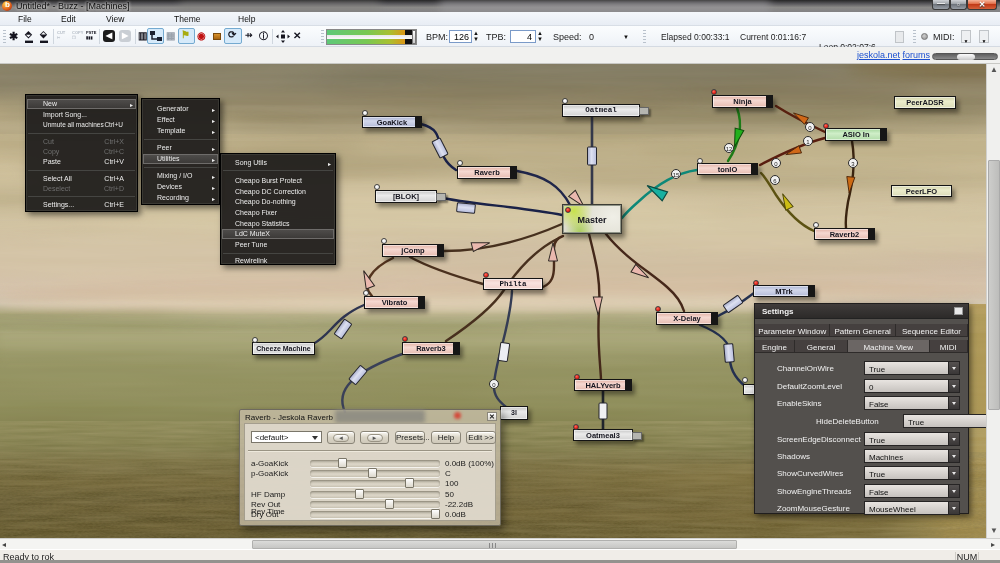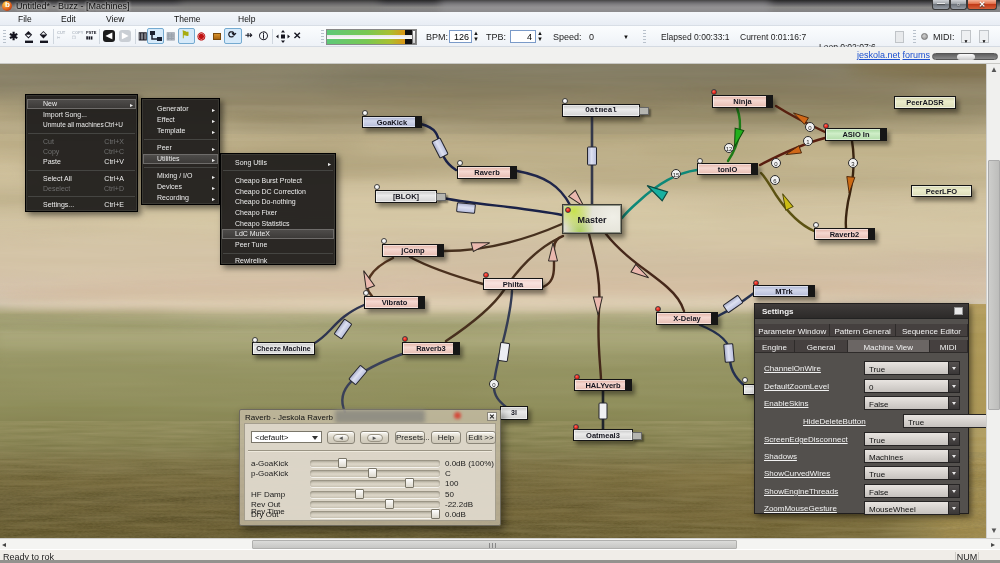--- a/index.html
+++ b/index.html
@@ -78,21 +78,21 @@
 #settings { left:754px; top:303px; width:215px; height:211px; z-index:10;
   background:#53504d; border:1px solid #201e1e; box-shadow:2px 3px 6px rgba(0,0,0,.5);
   font:8px "Liberation Sans"; color:#f2f2f2; }
 #settings .ttl { position:absolute; left:0; top:0; right:0; height:15px; background:linear-gradient(180deg,#403c3b,#2c2a29); border-bottom:1px solid #222;}
 #settings .ttl b { position:absolute; left:7px; top:3px; font-size:8px; }
 #settings .sqbtn { position:absolute; right:5px; top:3px; width:9px; height:8px; background:#e8e8e8; border:1px solid #999;}
 .tabr { position:absolute; left:0; right:0; display:flex; }
 .tab { flex:1; text-align:center; padding:3px 0 2px; background:#45403f; border-right:1px solid #2e2b2a; border-bottom:1px solid #2e2b2a;}
 .tab.on { background:#6b6664; }
 .srow { position:absolute; left:0; width:100%; height:17px; }
-.srow .lab { position:absolute; left:9px; top:4px;text-decoration:underline; }
+.srow .lab { position:absolute; left:22px; top:4px; }
 .srow .dd { position:absolute; left:109px; top:1px; width:96px; height:14px; background:linear-gradient(180deg,#e8e4e0,#c6c2be); border:1px solid #262424; color:#111; }
 .srow .dd span { position:absolute; left:4px; top:3px; }
 .srow .dd .db { position:absolute; right:0; top:0; bottom:0; width:11px; background:linear-gradient(180deg,#555150,#3a3737); border-left:1px solid #262424;}
 .srow .dd .db::after { content:''; position:absolute; left:2.5px; top:5px; border:2.5px solid transparent; border-top:3.5px solid #e8e8e8; }
 
 
 #dlg { left:239px; top:409px; width:262px; height:117px; z-index:9;
   background:rgba(205,196,176,.72); border:1px solid #6e6a5e; border-radius:2px;
   box-shadow:3px 4px 8px rgba(0,0,0,.45); }
 #dlg .dtitle { position:absolute; left:5px; top:3px; font:8px "Liberation Sans"; color:#111; }
@@ -465,26 +465,26 @@
       </div>
 </div>
 
 <div id="machines">
   <div class="mach gen cap" style="left:362px;top:116px;width:60px;height:12px;">GoaKick<div class="led ledoff" style="left:-1px;top:-7px"></div></div>
   <div class="mach grey" style="left:562px;top:104px;width:78px;height:13px;font-family:Liberation Mono, monospace;">Oatmeal<div class="led ledoff" style="left:-1px;top:-7px"></div><div class="tail"></div></div>
   <div class="mach eff cap" style="left:712px;top:95px;width:61px;height:13px;">Ninja<div class="led ledon" style="left:-2px;top:-7px"></div></div>
   <div class="mach peer" style="left:894px;top:96px;width:62px;height:13px;">PeerADSR</div>
   <div class="mach io cap" style="left:825px;top:128px;width:62px;height:13px;">ASIO In<div class="led ledon" style="left:-3px;top:-6px"></div></div>
   <div class="mach eff cap" style="left:697px;top:163px;width:61px;height:12px;">tonIO<div class="led ledoff" style="left:-1px;top:-6px"></div></div>
-  <div class="mach peer" style="left:891px;top:185px;width:61px;height:12px;margin-left:20px;">PeerLFO</div>
+  <div class="mach peer" style="left:891px;top:185px;width:61px;height:12px;">PeerLFO</div>
   <div class="mach eff cap" style="left:457px;top:166px;width:60px;height:13px;">Raverb<div class="led ledoff" style="left:-1px;top:-7px"></div></div>
   <div class="mach grey" style="left:375px;top:190px;width:62px;height:13px;">[BLOK]<div class="led ledoff" style="left:-2px;top:-7px"></div><div class="tail"></div></div>
   <div class="mach eff cap" style="left:814px;top:228px;width:61px;height:12px;">Raverb2<div class="led ledoff" style="left:-2px;top:-7px"></div></div>
   <div class="mach eff cap" style="left:382px;top:244px;width:62px;height:13px;">jComp<div class="led ledoff" style="left:-2px;top:-7px"></div></div>
-  <div class="mach eff2" style="left:483px;top:278px;width:60px;height:12px;">Philta<div class="led ledon" style="left:-1px;top:-7px"></div></div>
+  <div class="mach eff2" style="left:483px;top:278px;width:60px;height:12px;font-family:Liberation Mono, monospace;">Philta<div class="led ledon" style="left:-1px;top:-7px"></div></div>
   <div class="mach gen cap" style="left:753px;top:285px;width:62px;height:12px;">MTrk<div class="led ledon" style="left:-1px;top:-6px"></div></div>
   <div class="mach eff cap" style="left:364px;top:296px;width:61px;height:13px;">Vibrato<div class="led ledoff" style="left:-2px;top:-7px"></div></div>
   <div class="mach eff cap" style="left:656px;top:312px;width:62px;height:13px;">X-Delay<div class="led ledon" style="left:-2px;top:-7px"></div></div>
   <div class="mach grey" style="left:252px;top:342px;width:63px;height:13px;font-size:7px;">Cheeze Machine<div class="led ledoff" style="left:-1px;top:-6px"></div></div>
   <div class="mach eff cap" style="left:402px;top:342px;width:58px;height:13px;">Raverb3<div class="led ledon" style="left:-1px;top:-7px"></div></div>
   <div class="mach eff cap" style="left:574px;top:379px;width:58px;height:12px;">HALYverb<div class="led ledon" style="left:-1px;top:-6px"></div></div>
   <div class="mach grey" style="left:573px;top:429px;width:60px;height:12px;">Oatmeal3<div class="led ledon" style="left:-1px;top:-6px"></div><div class="tail"></div></div>
   <div class="mach grey" style="left:500px;top:406px;width:28px;height:14px;font-size:7px;">3l</div>
   <div class="mach grey" style="left:743px;top:384px;width:12px;height:11px;">
         <div class="led ledoff" style="left:-2px;top:-8px"></div>

